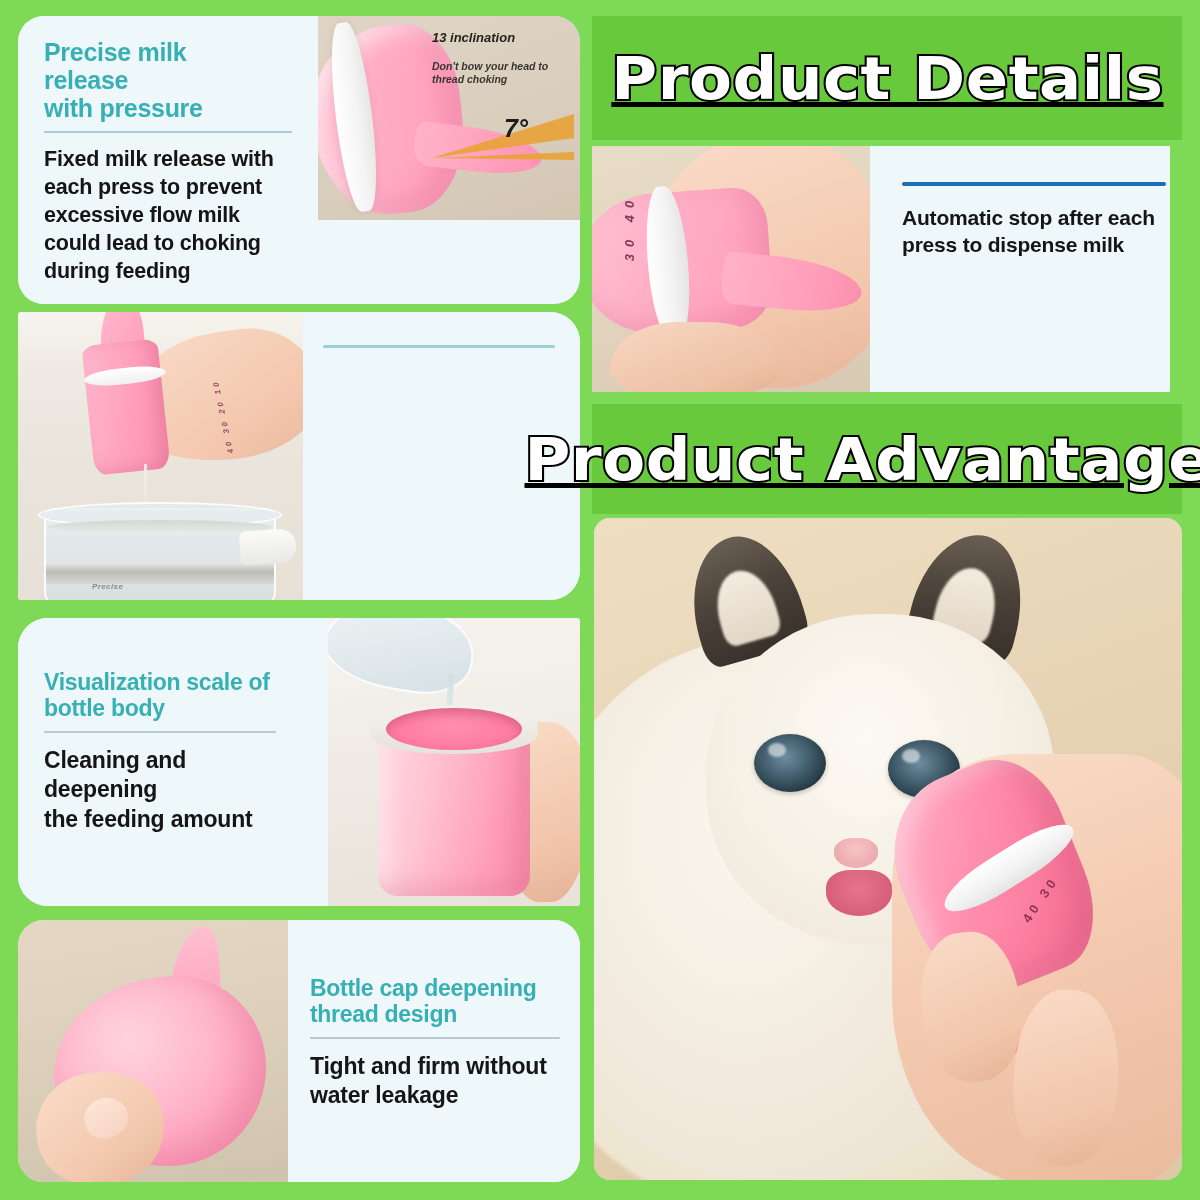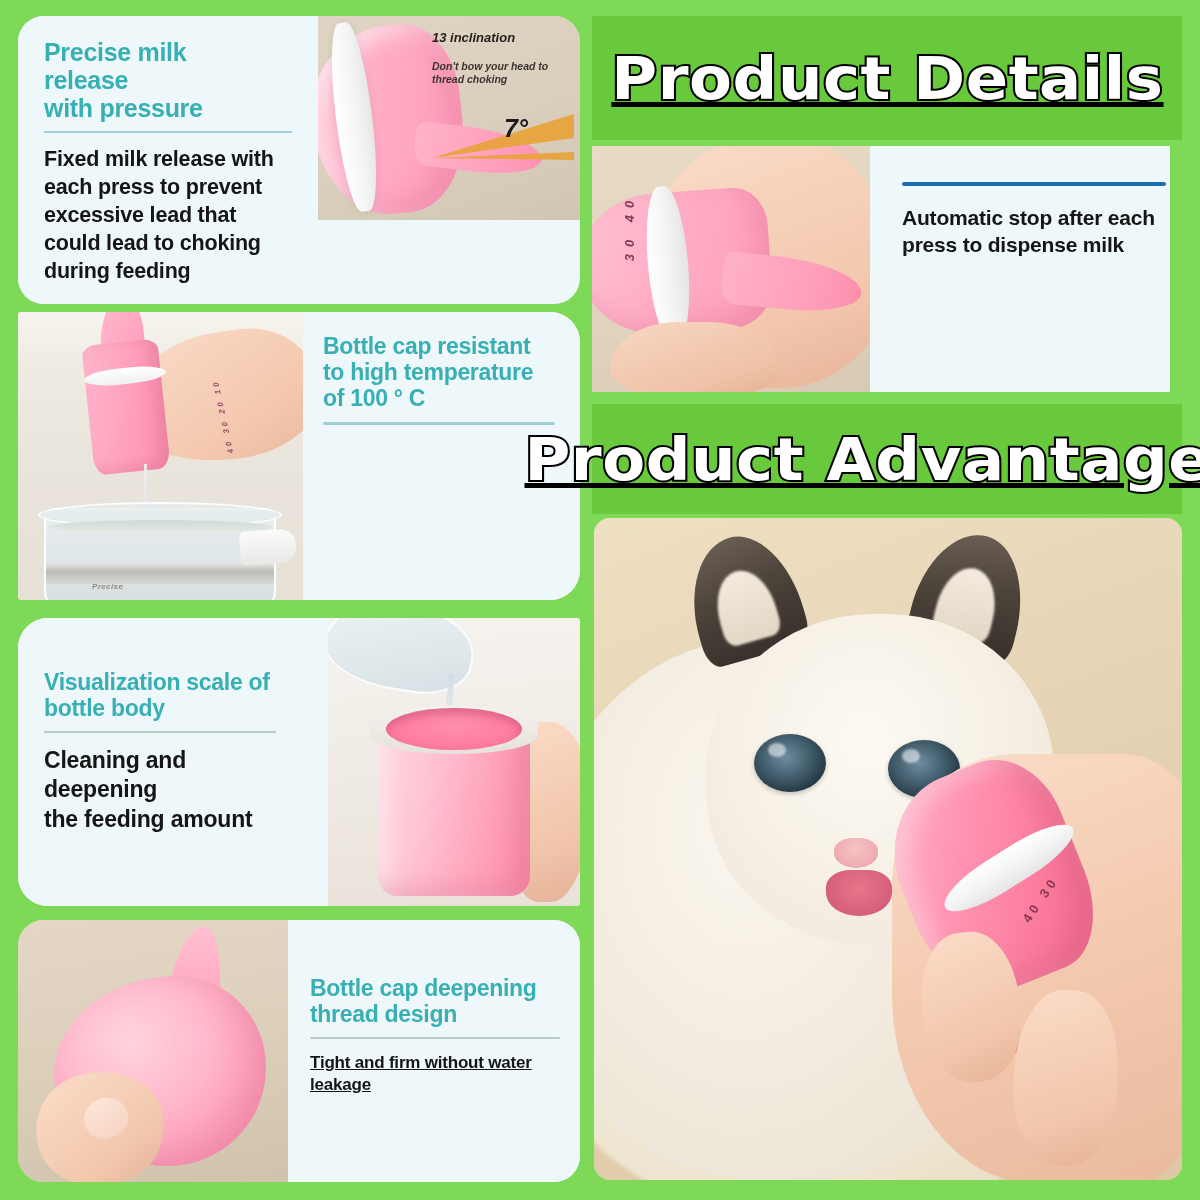--- a/index.html
+++ b/index.html
@@ -77,21 +77,21 @@
   #card-scale h2.head { font-size: 23px; }
   #card-scale .rule { width: 232px; background:#b9c9cc; height:2px; }
   #card-scale p.body { font-size: 23px; }
 
   #card-thread { left: 18px; top: 920px; width: 562px; height: 262px;
                  border-radius: 26px 26px 26px 26px; }
   #card-thread .pic { width: 270px; background: #ded2c0; }
   #card-thread .txt { width: 292px; padding-top: 56px; padding-left: 22px; }
   #card-thread h2.head { font-size: 23px; }
   #card-thread .rule { width: 250px; background:#b9c9cc; height:2px; }
-  #card-thread p.body { font-size: 17px; text-decoration: underline; }
+  #card-thread p.body { font-size: 23px; }
 
   
   .banner {
     position: absolute;
     left: 592px; width: 590px;
     background: #68c93c;
     display: flex; align-items: center; justify-content: center; text-decoration: underline;
   }
   .banner span {
     font-family: "DejaVu Sans", sans-serif;
@@ -443,21 +443,21 @@
 <div class="page">
 
   <div class="card" id="card-precise">
     <div class="txt">
       <h2 class="head">
         <span>Precise milk</span><br>
         <span>release</span><br>
         <span>with pressure</span>
       </h2>
       <div class="rule"></div>
-      <p class="body">Fixed milk release with each press to prevent excessive lead that could lead to choking during feeding</p>
+      <p class="body">Fixed milk release with each press to prevent excessive flow milk could lead to choking during feeding</p>
     </div>
     <div class="pic">
       <div class="p1-bg"></div>
       <div class="p1-bottle"></div>
       <div class="p1-ring"></div>
       <div class="p1-spout"></div>
       <div class="p1-text-inc">13 inclination</div>
       <div class="p1-text-warn">Don't bow your head to thread choking</div>
       <svg class="p1-angle" viewBox="0 0 146 58">
         <polygon points="2,50 144,6 144,30" fill="#e8a33d" opacity="0.95"></polygon>
@@ -479,25 +479,20 @@
       <div class="p2-ring"></div>
       <div class="p2-stream"></div>
       <div class="p2-kettle"></div>
       <div class="p2-kettle-rim"></div>
       <div class="p2-water"></div>
       <div class="p2-band"></div>
       <div class="p2-handle"></div>
       <div class="p2-logo">Precise</div>
     </div>
     <div class="txt">
-      <h2 class="head">
-        <span>Bottle cap resistant</span><br>
-        <span>to high temperature</span><br>
-        <span>of 100 ° C</span>
-      </h2>
       <div class="rule"></div>
     </div>
   </div>
 
   <div class="card" id="card-scale">
     <div class="txt">
       <h2 class="head">
         <span>Visualization scale of</span><br>
         <span>bottle body</span>
       </h2>

